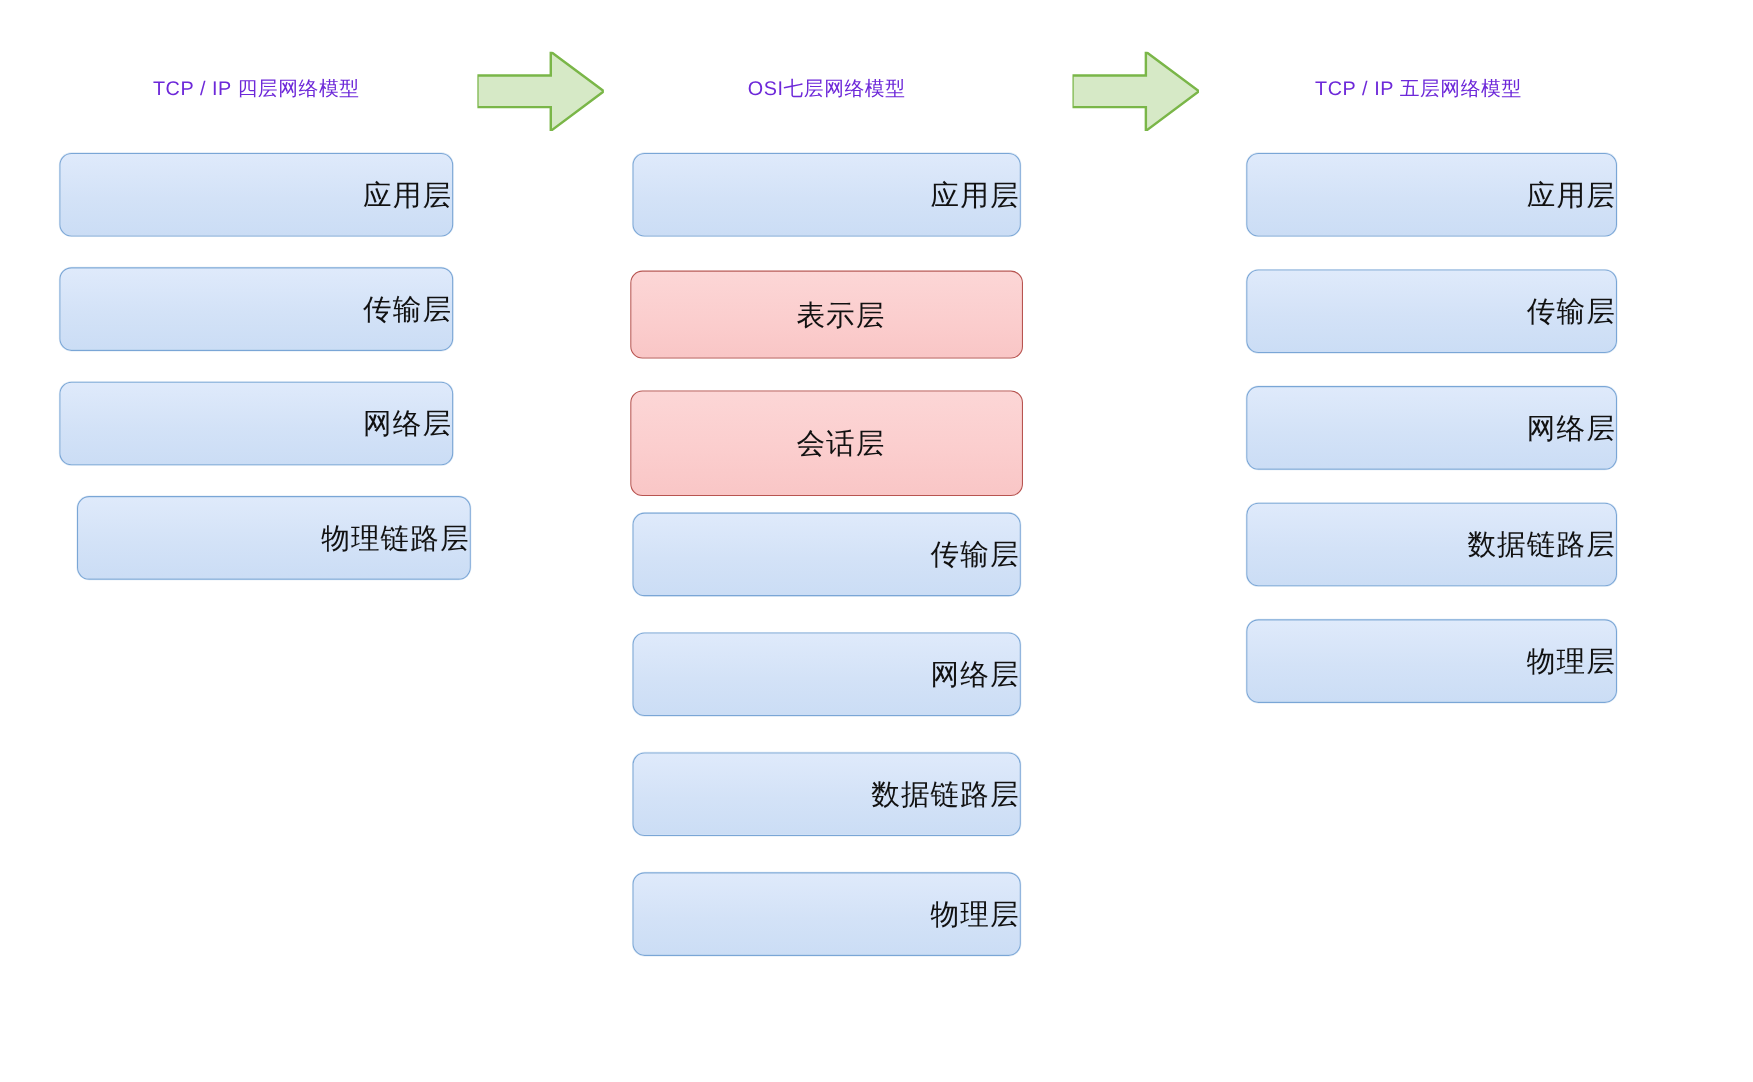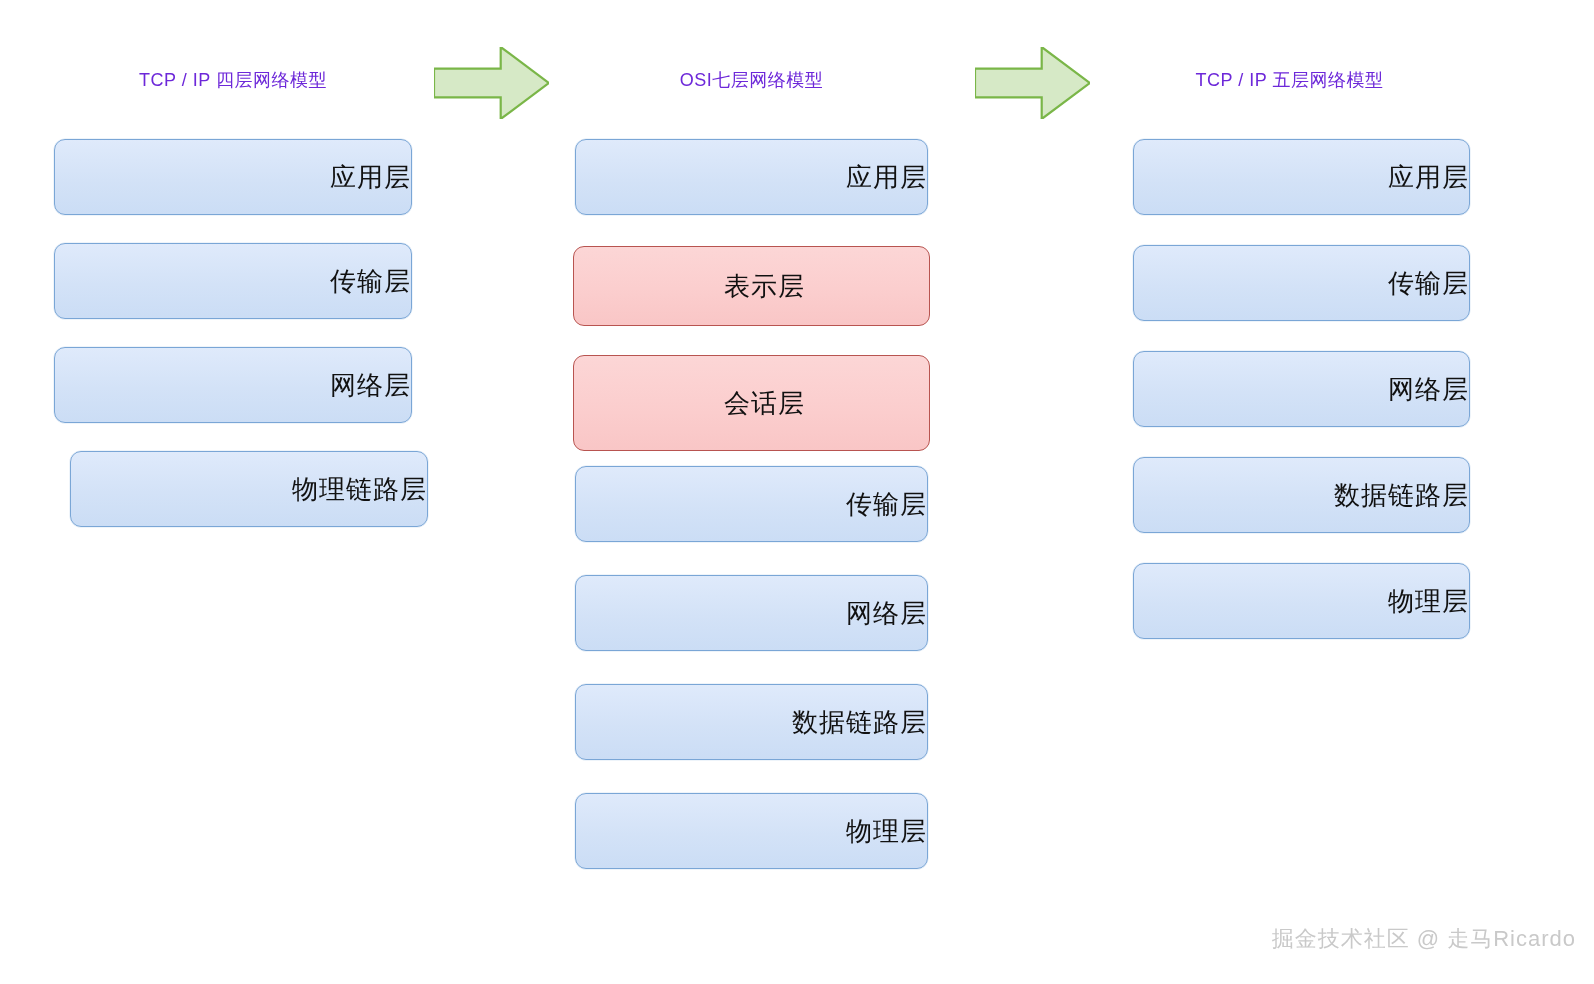--- a/index.html
+++ b/index.html
@@ -134,15 +134,14 @@
           <polygon points="0.0,21.6 66.7,21.6 66.7,0.0 115.0,36.0 66.7,72.0 66.7,50.4 0.0,50.4" fill="#d6e9c6" stroke="#7ab648" stroke-width="2.2" stroke-linejoin="miter"></polygon>
         </svg>
       </div>
       <div class="arrow" style="left: 975px; top: 47px;">
         <svg width="115" height="72" viewBox="0 0 115 72">
           <polygon points="0.0,21.6 66.7,21.6 66.7,0.0 115.0,36.0 66.7,72.0 66.7,50.4 0.0,50.4" fill="#d6e9c6" stroke="#7ab648" stroke-width="2.2" stroke-linejoin="miter"></polygon>
         </svg>
       </div>
     </div>
 
-  <div id="watermark">掘金技术社区 @ 走马Ricardo</div>
 
 </div>
 
 </body></html>

